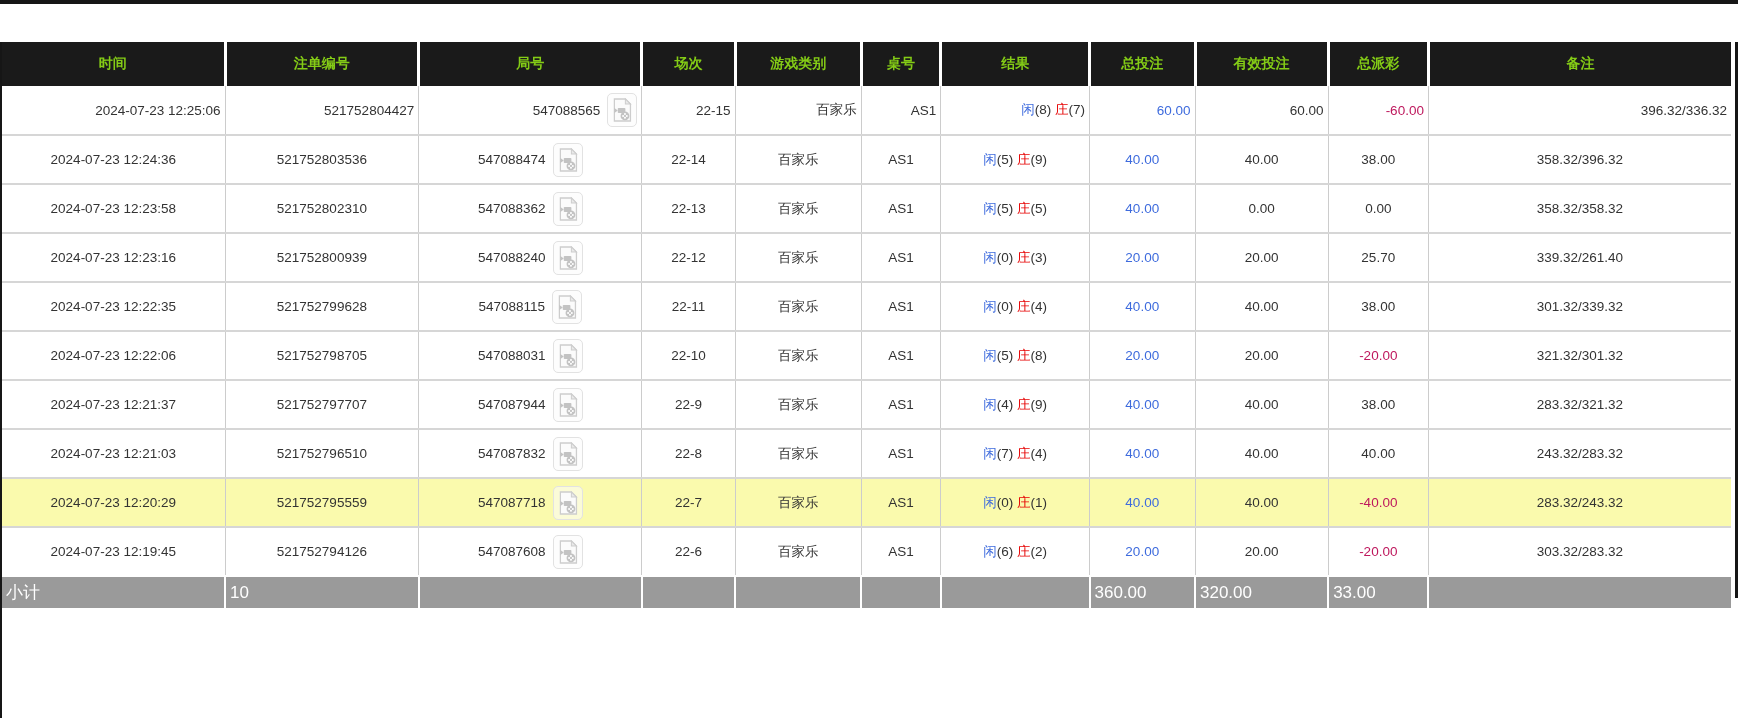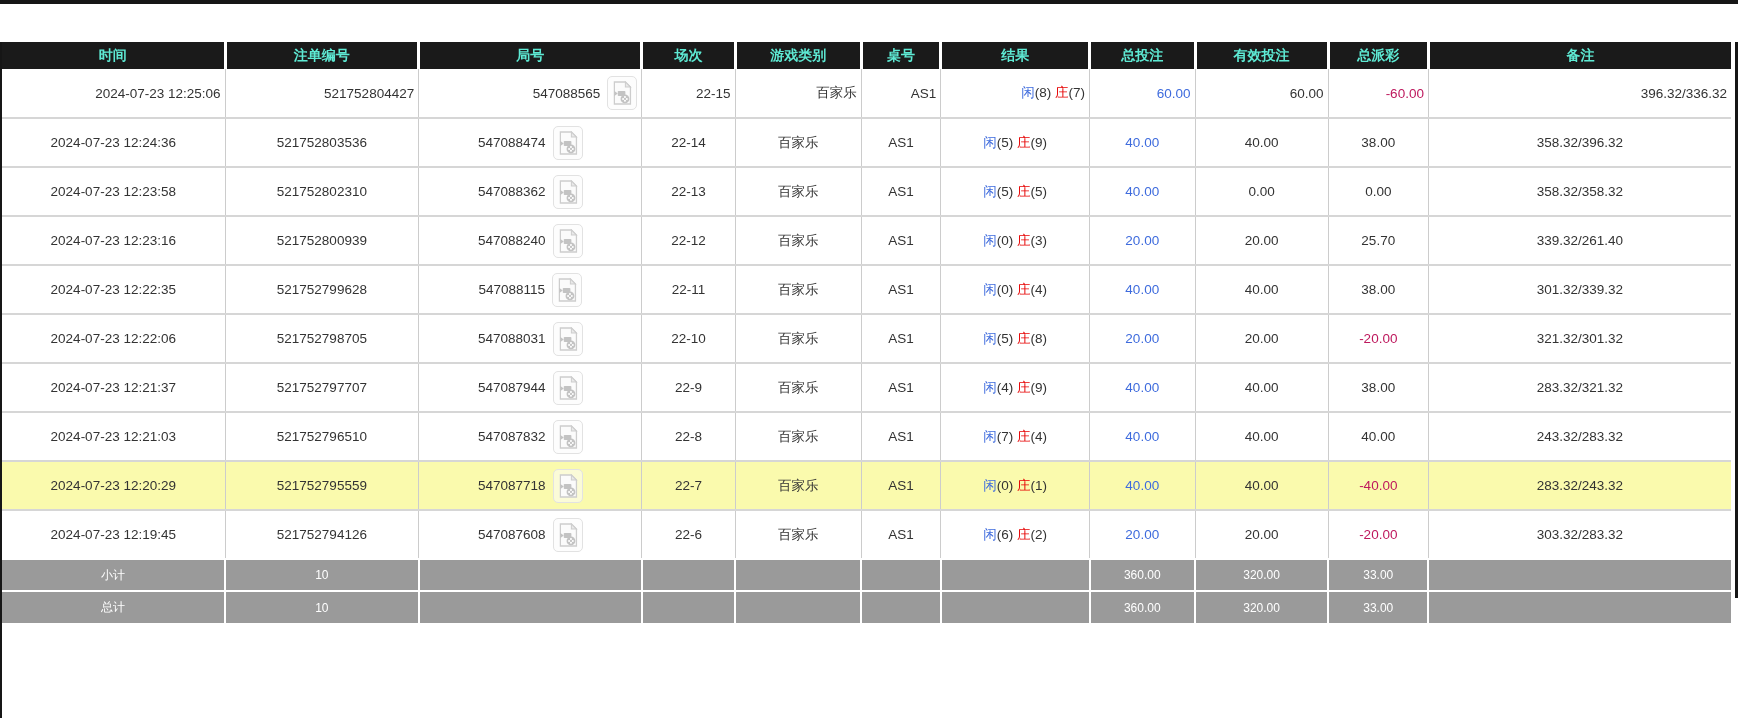--- a/index.html
+++ b/index.html
@@ -17,24 +17,24 @@
 
   table.records {
     border-collapse: collapse;
     table-layout: fixed;
     width: 99.6%;
     margin-top: 38px;
     font-size: 13.5px;
   }
   thead th {
     background: #1a1a1a;
-    color: #5eead4;
+    color: #84cc16;
     font-weight: bold;
     font-size: 14px;
-    height: 27px;
+    height: 44px;
     text-align: center;
     border-left: 3px solid #ffffff;
     padding: 0 4px;
   }
   thead th:first-child { border-left: none; }
 
   tbody.data td {
     height: 49px;
     text-align: center;
     border-left: 1px solid #cccccc;
@@ -58,25 +58,25 @@
     width: 30px; height: 34px; margin-left: 7px;
     border: 1px solid #e2e2e2; border-radius: 5px;
     background: rgba(252,252,252,0.55);
     cursor: pointer; padding: 0;
   }
 
   tbody.summary td {
     background: #9a9a9a;
     color: #ffffff;
     height: 32px;
-    text-align: center;
+    text-align: left;
     border-left: 2px solid #ffffff;
     border-top: 2px solid #ffffff;
-    padding: 0 16px;
-    font-size: 12px;
+    padding: 0 4px;
+    font-size: 17px;
   }
   tbody.summary tr td:first-child { border-left: none; }
 </style>
 </head>
 <body>
 
 <div class="top-bar"></div>
 <div class="page-frame">
   <div class="right-edge"></div>
 
@@ -398,28 +398,15 @@
           <td></td>
           <td></td>
           <td></td>
           <td></td>
           <td></td>
           <td>360.00</td>
           <td>320.00</td>
           <td>33.00</td>
           <td></td>
         </tr>
-        <tr>
-          <td>总计</td>
-          <td>10</td>
-          <td></td>
-          <td></td>
-          <td></td>
-          <td></td>
-          <td></td>
-          <td>360.00</td>
-          <td>320.00</td>
-          <td>33.00</td>
-          <td></td>
-        </tr>
       </tbody>
   </table>
 </div>
 
 </body></html>

